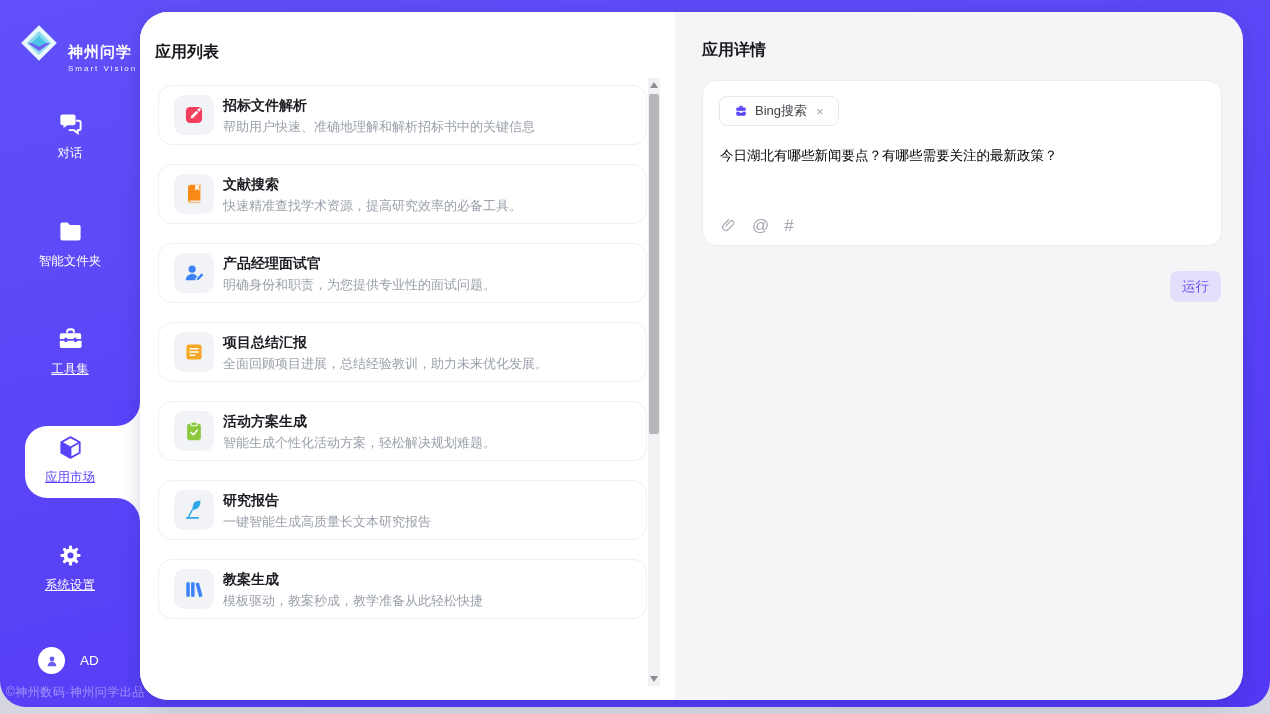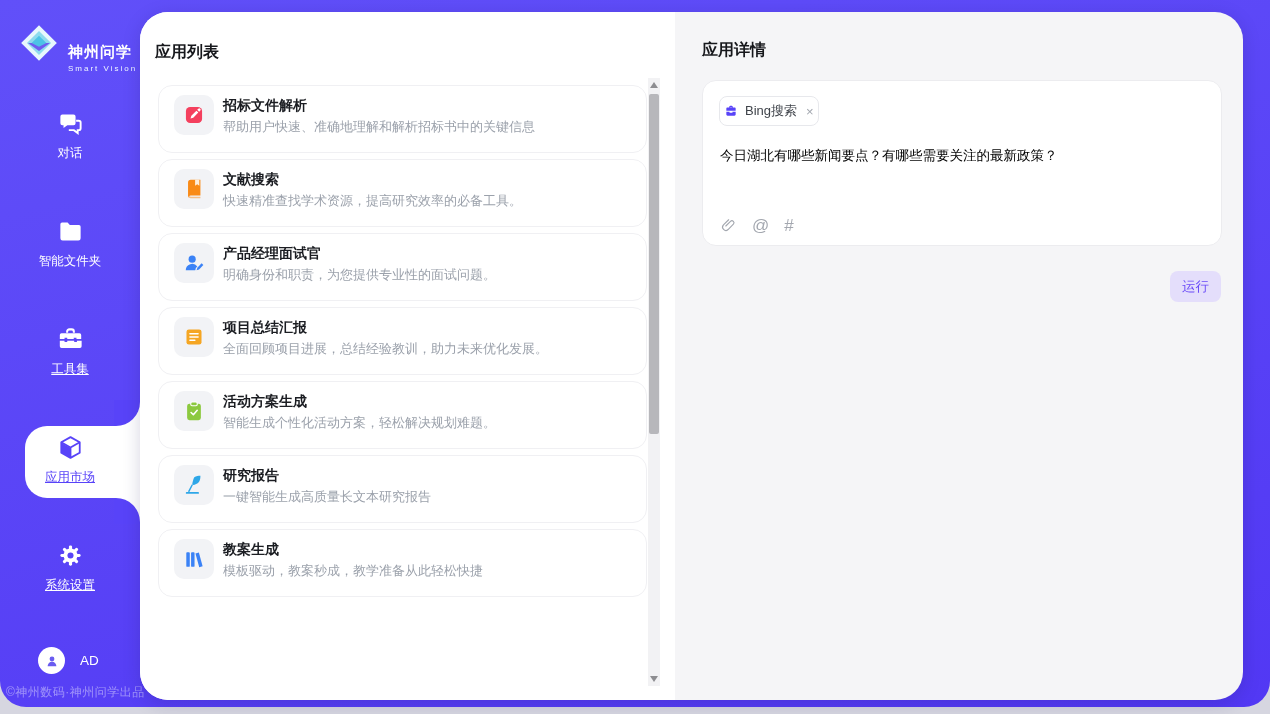--- a/index.html
+++ b/index.html
@@ -35,36 +35,36 @@
   .avatar svg{width:16px;height:16px;}
   .user-name{font-size:13.5px;}
   .copyright{position:absolute;left:0;top:684px;width:150px;text-align:left;padding-left:6px;font-size:12px;color:rgba(255,255,255,.42);letter-spacing:.5px;white-space:nowrap;}
   
   .content{position:absolute;left:140px;top:12px;width:1103px;height:688px;border-radius:28px;background:#f5f5f7;overflow:hidden;box-shadow:0 4px 18px rgba(30,20,90,.18);}
   .list-bg{position:absolute;left:0;top:0;width:535px;height:688px;background:#fff;}
   .panel-title{position:absolute;font-size:16px;font-weight:bold;color:#17181c;}
   .list-title{left:15px;top:30px;}
   .detail-title{left:562px;top:28px;}
   .cards{position:absolute;left:18px;top:73px;width:489px;height:615px;overflow:hidden;}
-  .card{position:relative;height:68px;margin-bottom:6px;background:#fff;border:1px solid #f0f0f3;border-radius:14px;box-sizing:border-box;cursor:pointer;}
+  .card{position:relative;height:60px;margin-bottom:19px;background:#fff;border:1px solid #f0f0f3;border-radius:14px;box-sizing:border-box;cursor:pointer;}
   .card.selected{background:#f3ecfe;border:1px dashed #9b76f3;box-shadow:0 0 0 3px rgba(130,90,245,.10);}
   .tile{position:absolute;left:15px;top:9px;width:40px;height:40px;border-radius:10px;background:#f2f3f6;display:flex;align-items:center;justify-content:center;}
   .card.selected .tile{background:#fdfbff;}
   .tile svg{width:22px;height:22px;display:block;}
   .card-title{position:absolute;left:64px;top:11px;font-size:14px;font-weight:bold;color:#1b1d22;}
   .card-desc{position:absolute;left:64px;top:32px;font-size:13px;color:#9ba1ab;white-space:nowrap;}
   
   .scrollbar{position:absolute;left:508px;top:66px;width:12px;height:608px;background:#f2f2f4;}
   .sb-thumb{position:absolute;left:1px;top:16px;width:10px;height:340px;background:#b7b7bb;border-radius:2px;}
   .sb-up,.sb-down{position:absolute;left:2px;width:0;height:0;border-left:4px solid transparent;border-right:4px solid transparent;}
   .sb-up{top:4px;border-bottom:6px solid #8d8d91;}
   .sb-down{bottom:4px;border-top:6px solid #8d8d91;}
   
   .detail-card{position:absolute;left:562px;top:68px;width:520px;height:166px;background:#fff;border:1px solid #ececef;border-radius:14px;box-sizing:border-box;}
-  .chip{position:absolute;left:16px;top:15px;height:30px;display:inline-flex;align-items:center;gap:7px;padding:0 4px;border:1px solid #e7e8ec;border-radius:8px;background:#fff;font-size:13px;color:#3f434a;box-sizing:border-box;}
+  .chip{position:absolute;left:16px;top:15px;height:30px;display:inline-flex;align-items:center;gap:7px;padding:0 14px;border:1px solid #e7e8ec;border-radius:8px;background:#fff;font-size:13px;color:#3f434a;box-sizing:border-box;}
   .chip-ic{width:14px;height:14px;color:var(--purple);display:flex;}
   .chip-ic svg{width:14px;height:14px;}
   .chip-close{color:#a2a6ae;font-size:13px;margin-left:2px;cursor:pointer;}
   .query{position:absolute;left:17px;top:66px;font-size:13.5px;color:#000000;}
   .composer-icons{position:absolute;left:17px;top:136px;display:flex;gap:15px;align-items:center;color:#a3a7af;}
   .composer-icons .svg-ic svg{width:17px;height:17px;display:block;}
   .composer-icons .txt-ic{font-size:17px;line-height:17px;}
   .run-btn{position:absolute;left:1030px;top:259px;width:51px;height:31px;background:#e4defb;color:#6b4cf8;font-size:13.5px;border-radius:8px;display:flex;align-items:center;justify-content:center;cursor:pointer;}
 </style>
 </head>

